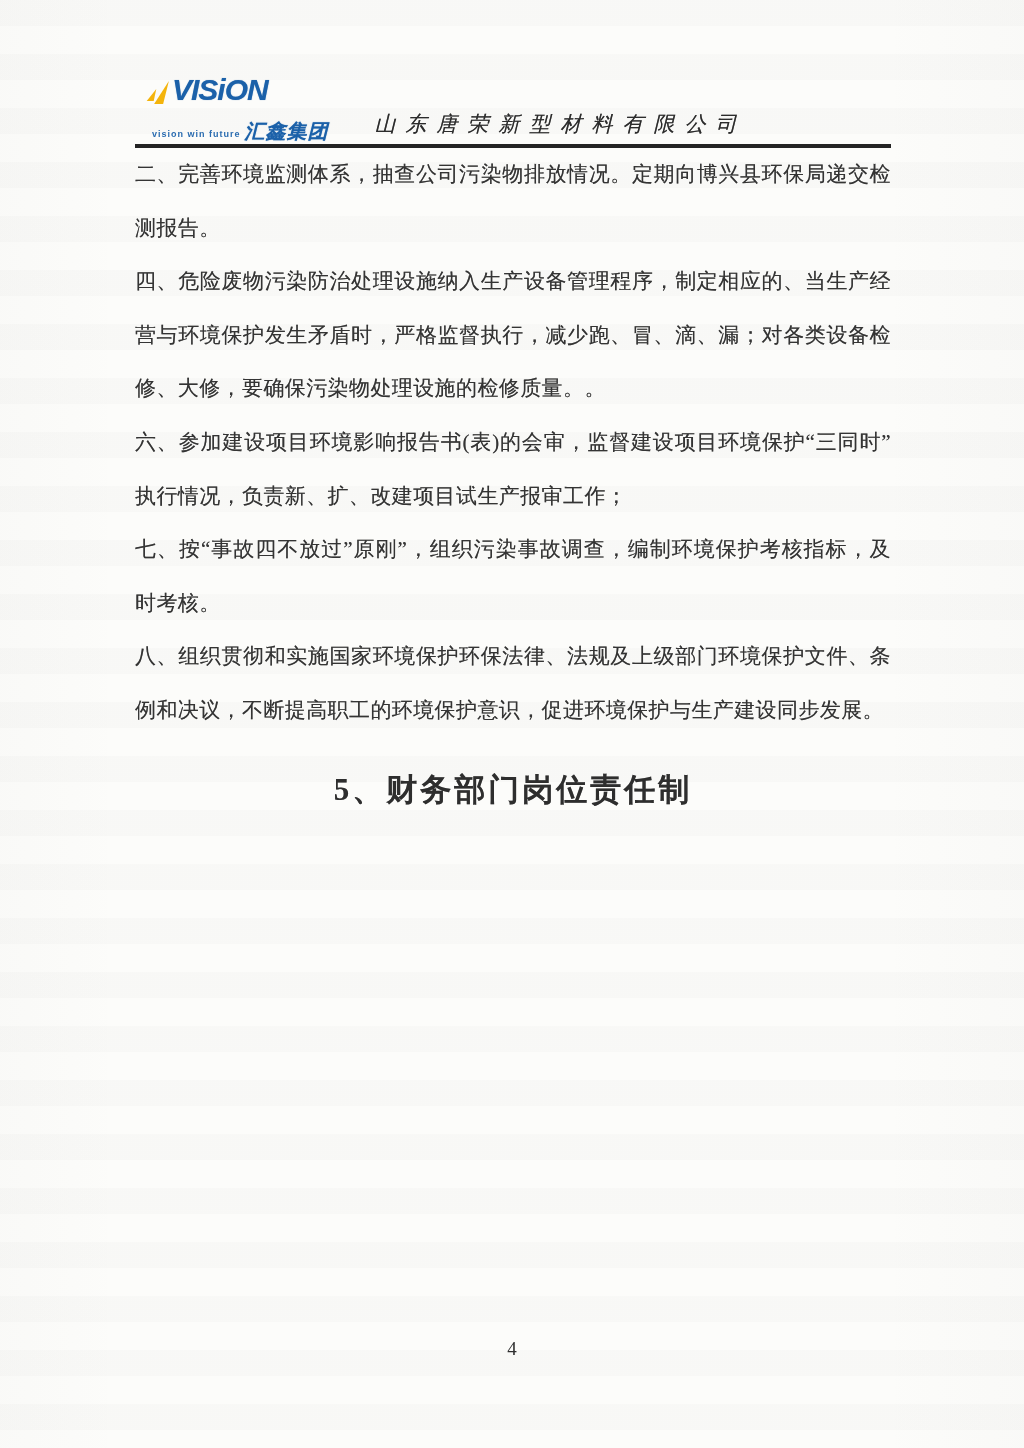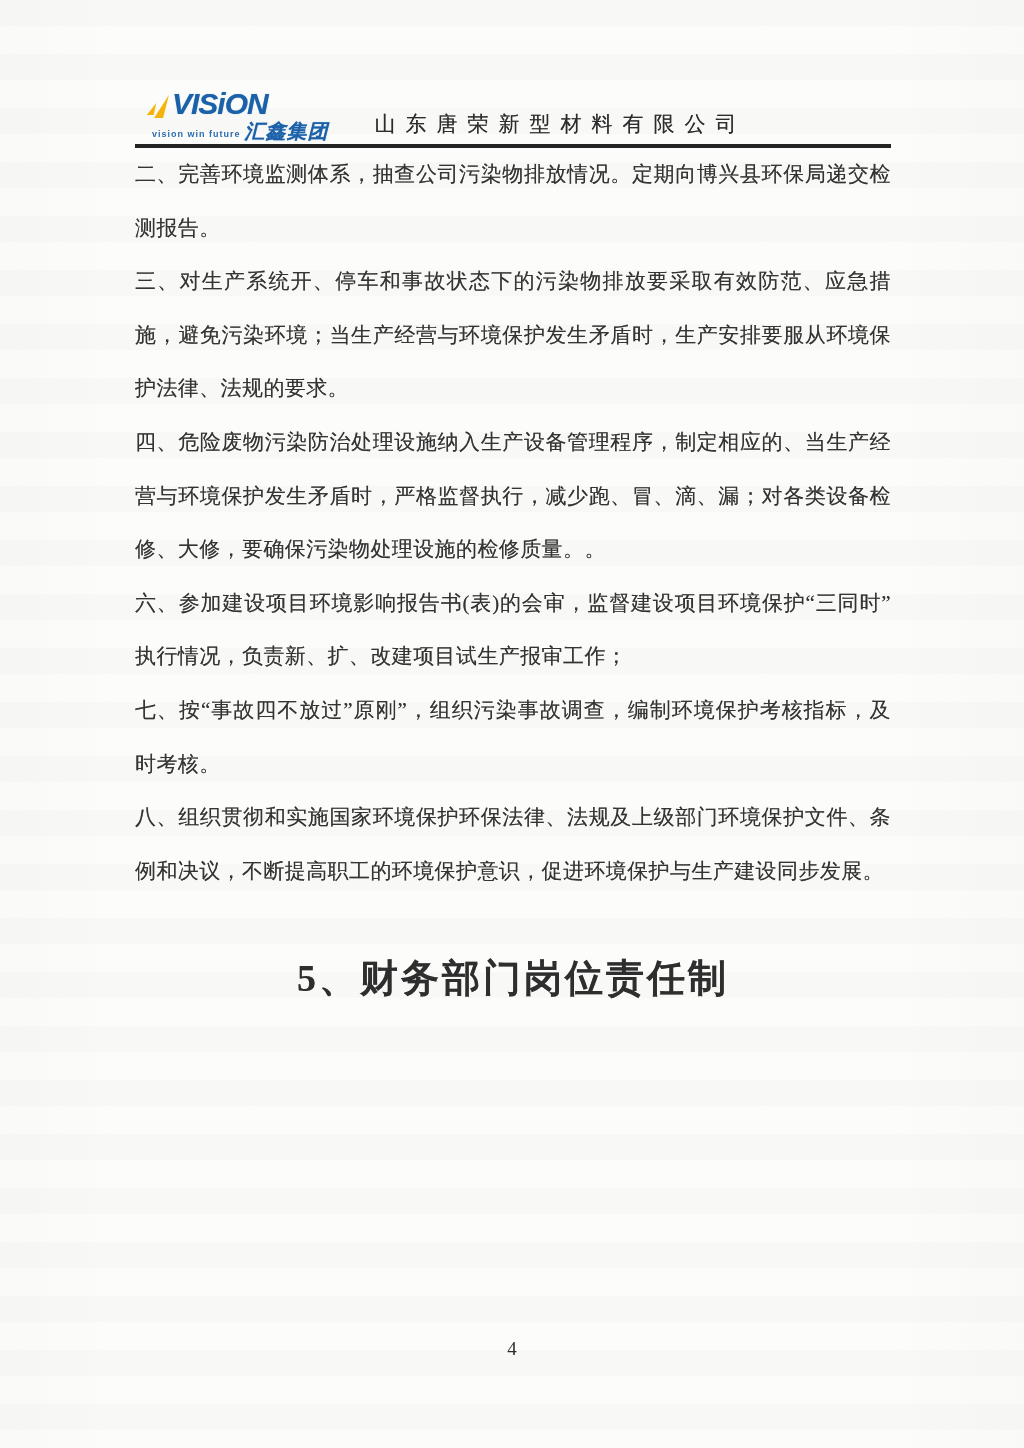--- a/index.html
+++ b/index.html
@@ -79,21 +79,21 @@
     font-size: 30px;
     font-weight: bold;
     font-style: italic;
     letter-spacing: -1px;
     color: #1b61a9;
     text-shadow: 0 0 1px rgba(27,97,169,0.55);
   }
   .logo-bottom {
     display: flex;
     align-items: flex-end;
-    margin-top: 2px;
+    margin-top: 16px;
     margin-left: 4px;
     justify-content: center;
   }
   .logo-tagline {
     font-family: "Liberation Sans", "DejaVu Sans", sans-serif;
     font-size: 9px;
     font-weight: bold;
     color: #2a6cb0;
     letter-spacing: 1px;
     margin-right: 4px;
@@ -111,40 +111,41 @@
     white-space: nowrap;
   }
   .company-name {
     margin-left: 46px;
     margin-bottom: 6px;
     font-size: 21px;
     letter-spacing: 10px;
     color: #2c2c2c;
     white-space: nowrap;
     text-shadow: 0 0 0.5px rgba(40,40,40,0.6);
+    font-style: italic;
   }
 
   
   .body {
     position: absolute;
     left: 135px;
     top: 148px;
     width: 756px;
   }
   .body p {
     font-size: 21px;
     letter-spacing: 0.4px;
     line-height: 53.6px;
     text-align: justify;
     color: #343434;
     text-shadow: 0 0 0.6px rgba(45,45,45,0.55);
   }
   .section-heading {
-    margin-top: 56px;
-    font-size: 38px;
+    margin-top: 28px;
+    font-size: 31px;
     font-weight: bold;
     letter-spacing: 3px;
     text-align: center;
     line-height: 48px;
     color: #2e2e2e;
     text-shadow: 0 0 0.6px rgba(45,45,45,0.5);
   }
 
   
   .page-number {
@@ -171,21 +172,20 @@
       <div class="logo-bottom">
         <span class="logo-tagline">vision win future</span>
         <span class="logo-group">汇鑫集团</span>
       </div>
     </div>
     <div class="company-name">山东唐荣新型材料有限公司</div>
   </div>
 
   <div class="body">
     <p>二、完善环境监测体系，抽查公司污染物排放情况。定期向博兴县环保局递交检测报告。</p>
-    <p>三、对生产系统开、停车和事故状态下的污染物排放要采取有效防范、应急措施，避免污染环境；当生产经营与环境保护发生矛盾时，生产安排要服从环境保护法律、法规的要求。</p>
     <p>四、危险废物污染防治处理设施纳入生产设备管理程序，制定相应的、当生产经营与环境保护发生矛盾时，严格监督执行，减少跑、冒、滴、漏；对各类设备检修、大修，要确保污染物处理设施的检修质量。。</p>
     <p>六、参加建设项目环境影响报告书(表)的会审，监督建设项目环境保护“三同时”执行情况，负责新、扩、改建项目试生产报审工作；</p>
     <p>七、按“事故四不放过”原刚”，组织污染事故调查，编制环境保护考核指标，及时考核。</p>
     <p>八、组织贯彻和实施国家环境保护环保法律、法规及上级部门环境保护文件、条例和决议，不断提高职工的环境保护意识，促进环境保护与生产建设同步发展。</p>
     <h2 class="section-heading">5、财务部门岗位责任制</h2>
   </div>
 
   <div class="page-number">4</div>
 
 </div>

